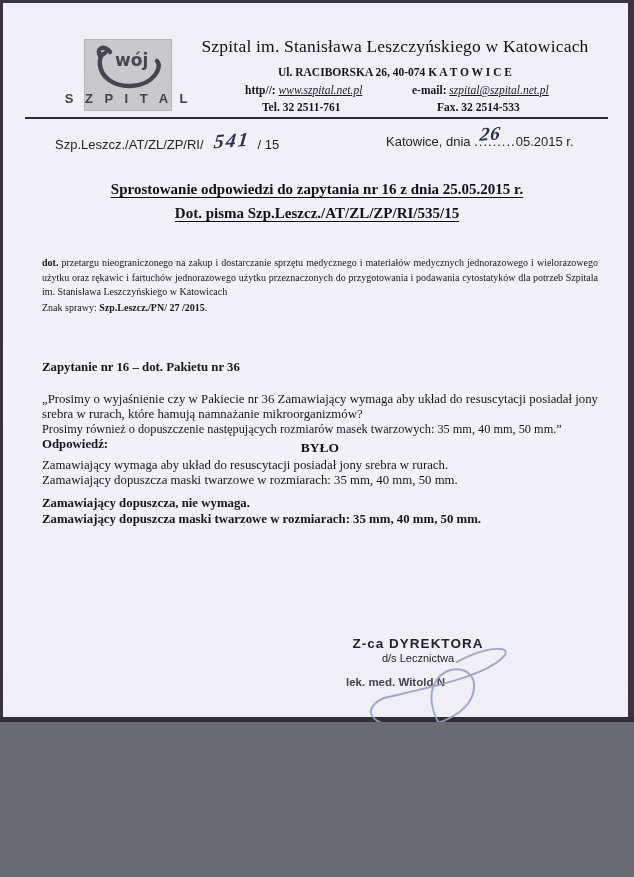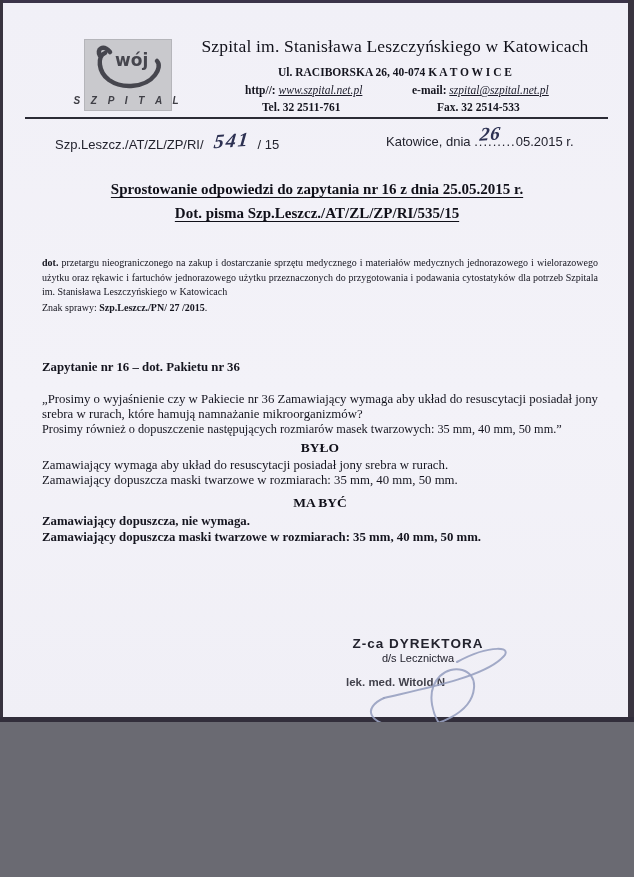--- a/index.html
+++ b/index.html
@@ -19,22 +19,22 @@
 
   
   .logo-box{
     position:absolute;left:84px;top:39px;width:88px;height:72px;
     background:#c9c9cd;border:1px solid #b5b5ba;
     display:flex;flex-direction:column;align-items:center;justify-content:flex-end;
     padding:3px 2px 4px;box-sizing:border-box;
   }
   .logo-mark{position:absolute;top:2px;left:8px;}
   .logo-sub{
-    font-family:"Liberation Sans",sans-serif;font-size:10px;font-weight:bold;
-    letter-spacing:4px;color:#3f3f46;white-space:nowrap;font-style:italic;
+    font-family:"Liberation Sans",sans-serif;font-size:13px;font-weight:bold;
+    letter-spacing:4px;color:#3f3f46;white-space:nowrap;
   }
   .h-title{position:absolute;left:172px;top:36px;width:446px;text-align:center;
     font-weight:normal;font-size:17.5px;letter-spacing:.2px;color:#101019;}
   .h-addr{position:absolute;left:172px;top:66px;width:446px;text-align:center;
     font-weight:bold;font-size:11.5px;}
   .h-web{position:absolute;left:245px;top:84px;font-size:11.5px;}
   .h-email{position:absolute;left:412px;top:84px;font-size:11.5px;}
   .h-tel{position:absolute;left:262px;top:101px;font-size:11.5px;font-weight:bold;}
   .h-fax{position:absolute;left:437px;top:101px;font-size:11.5px;font-weight:bold;}
   .lbl{font-weight:bold;margin-top:36px;}
@@ -140,30 +140,30 @@
     </div>
     <div class="znak">
       <span>Znak sprawy: </span><span class="lbl">Szp.Leszcz./PN/ 27 /2015</span><span>.</span>
     </div>
   </div>
 
   <div class="question">
     <div class="q-head">Zapytanie nr 16 – dot. Pakietu nr 36</div>
     <div class="just">„Prosimy o wyjaśnienie czy w Pakiecie nr 36 Zamawiający wymaga aby układ do resuscytacji posiadał jony srebra w rurach, które hamują namnażanie mikroorganizmów?</div>
     <div class="q2">Prosimy również o dopuszczenie następujących rozmiarów masek twarzowych: 35 mm, 40 mm, 50 mm.”</div>
+    <div class="q-ans">Odpowiedź:</div>
   </div>
 
   <div class="bylo">
     <div class="center-head">BYŁO</div>
     <div>Zamawiający wymaga aby układ do resuscytacji posiadał jony srebra w rurach.</div>
     <div>Zamawiający dopuszcza maski twarzowe w rozmiarach: 35 mm, 40 mm, 50 mm.</div>
   </div>
 
   <div class="mabyc">
-    <div class="center-head">MA BYĆ</div>
     <div class="bold-line">Zamawiający dopuszcza, nie wymaga.</div>
     <div class="bold-line">Zamawiający dopuszcza maski twarzowe w rozmiarach: 35 mm, 40 mm, 50 mm.</div>
   </div>
 
   <div class="stamp">
     <div class="s1">Z-ca DYREKTORA</div>
     <div class="s2">d/s Lecznictwa</div>
     <div class="s3">lek. med. Witold N</div>
   </div>
 

